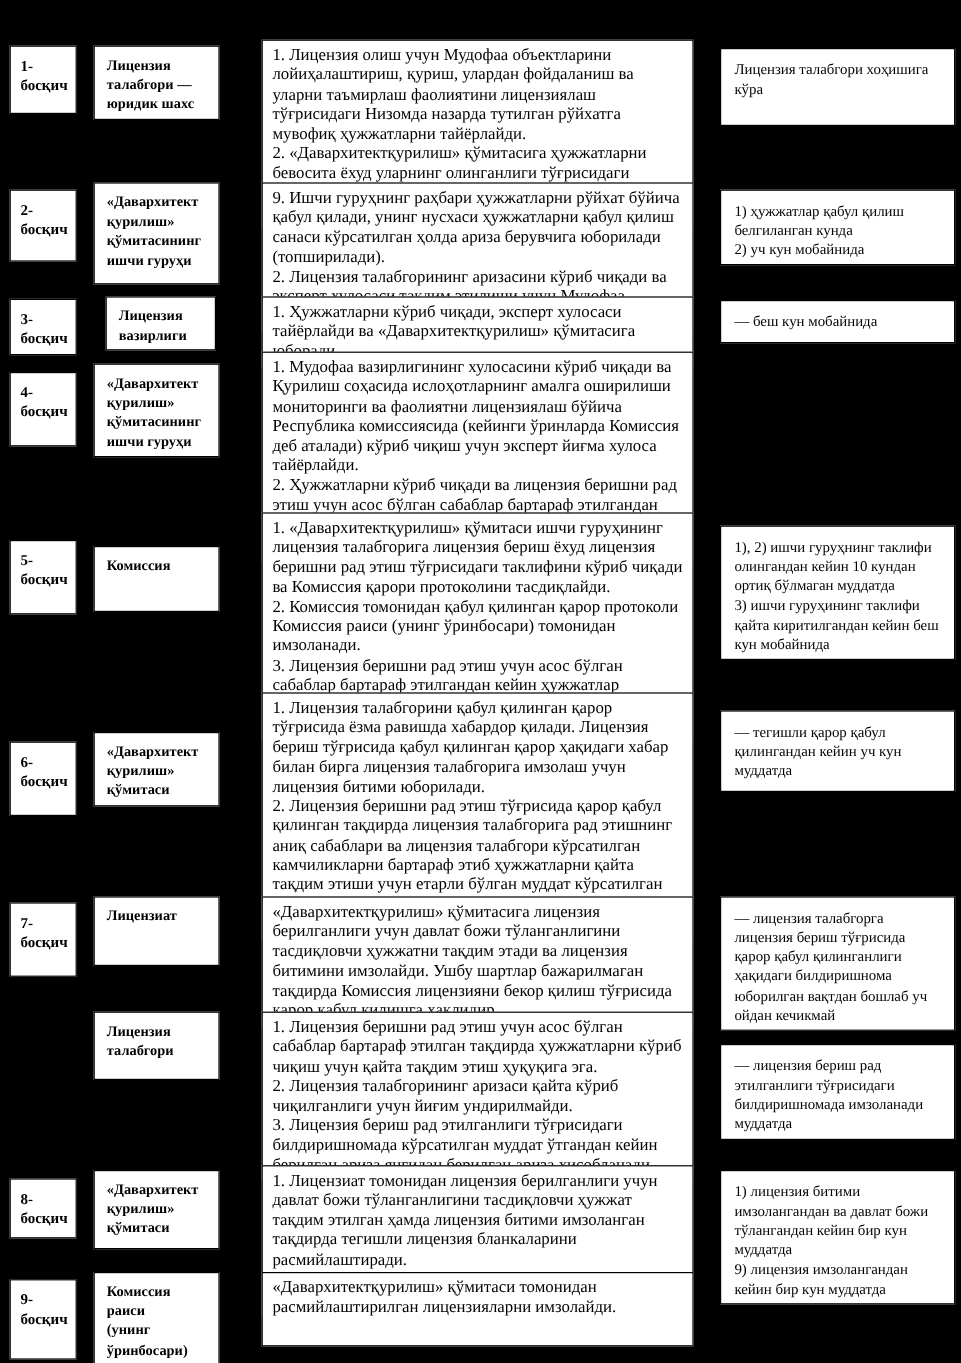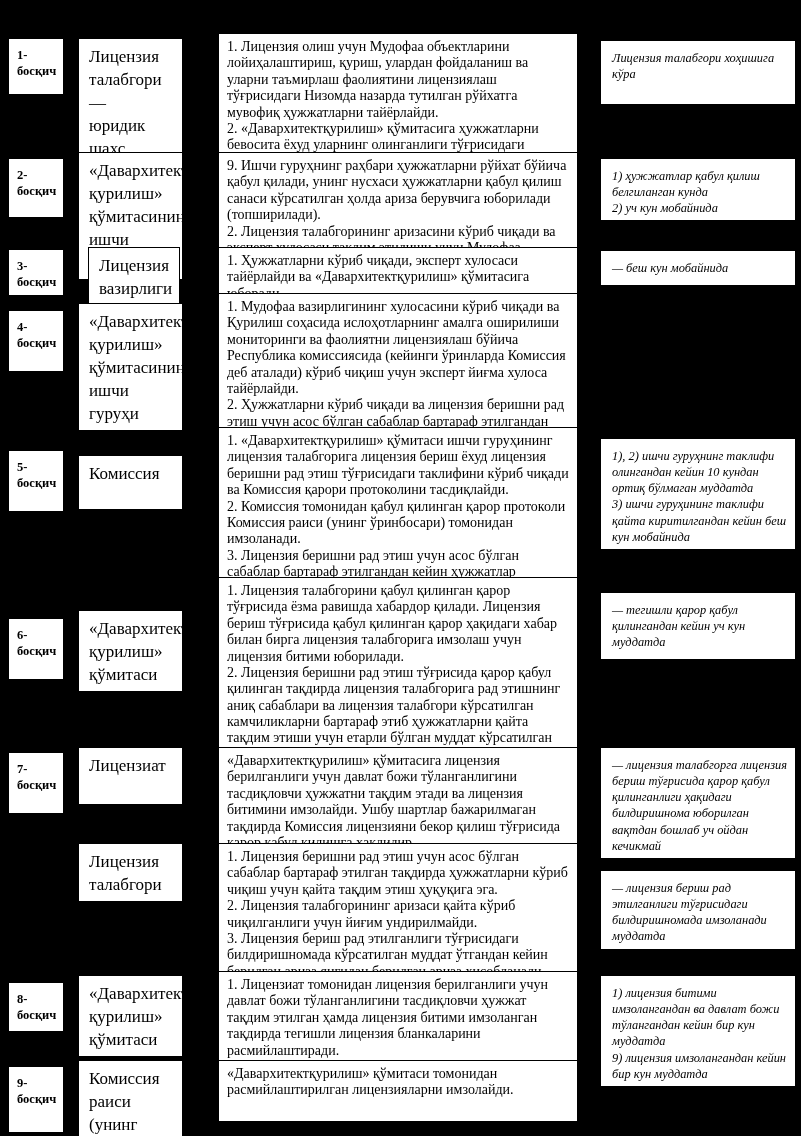--- a/index.html
+++ b/index.html
@@ -17,35 +17,34 @@
     box-sizing:border-box;
     white-space:pre-line;
   }
   .stage{
     font-weight:bold;
     font-size:12.5px;
     line-height:1.3;
     padding:8px 4px 4px 8px;
   }
   .actor{
-    font-weight:normal;
-    font-size:17px;
+    font-weight:bold;
+    font-size:12px;
     line-height:1.35;
     padding:7px 4px 4px 10px;
   }
   .action{
     font-size:14px;
     line-height:1.17;
     padding:5px 8px 4px 8px;
   }
   .timing{
     font-size:12.4px;
     line-height:1.3;
     padding:9px 8px 4px 11px;
-    font-style:italic;
   }
 </style>
 </head>
 <body>
 
 <div class="page">
 
   <div class="box stage" style="left:8px;  top:38px;  width:56px;  min-height:57px">1-
 босқич</div>
   <div class="box actor" style="left:78px; top:38px;  width:105px; min-height:57px">Лицензия

